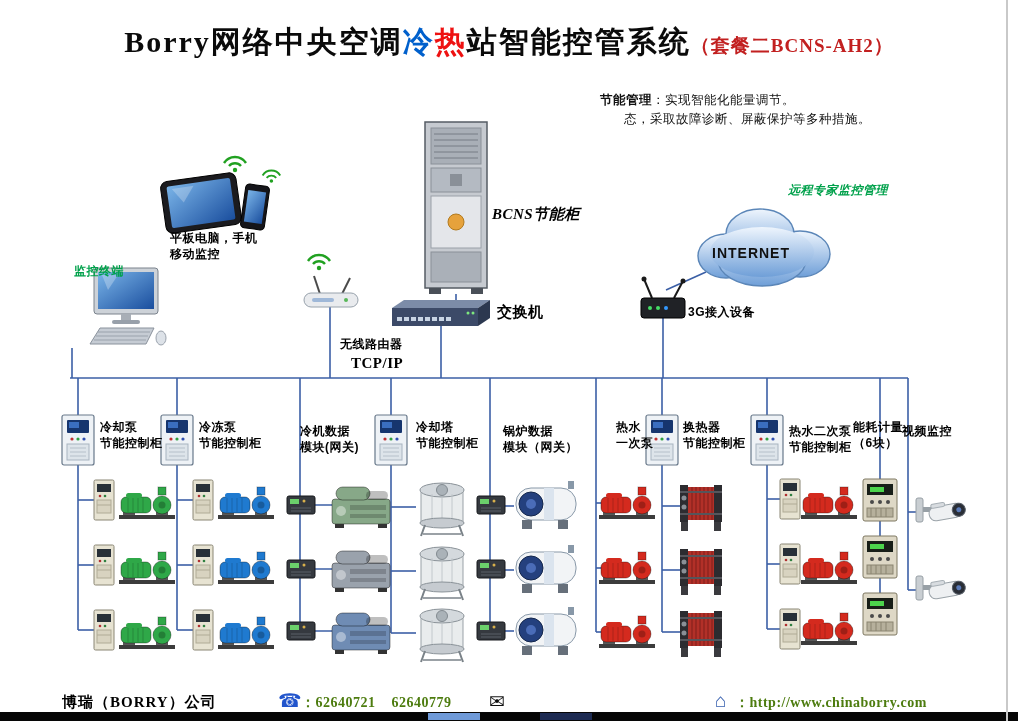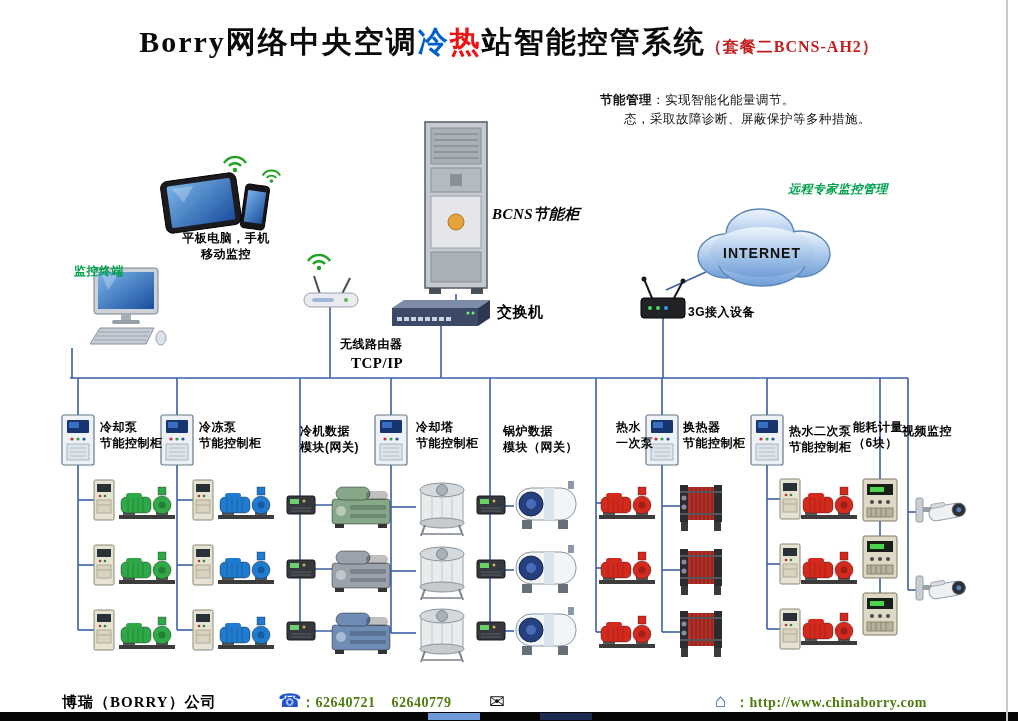--- a/index.html
+++ b/index.html
@@ -6,33 +6,33 @@
   html,body { background:#ffffff; }
   body { font-family:"Liberation Sans",sans-serif; }
   .page { position:relative; width:1018px; height:721px; background:#fff; overflow:hidden; }
   .art { position:absolute; left:0; top:0; }
 
   .title { position:absolute; left:0; top:22px; width:100%; text-align:center;
            font-family:"Liberation Serif",serif; font-weight:700; color:#0a0a0a; white-space:nowrap; }
   .title .big { font-size:30px; letter-spacing:2px; }
   .title .cold { color:#0060cc; }
   .title .hot  { color:#ee1111; }
-  .title .suffix { font-size:16px; color:#c22020; letter-spacing:1px; }
+  .title .suffix { font-size:19px; color:#c22020; letter-spacing:1px; }
 
   .features { position:absolute; left:600px; top:91px; width:330px;
               font-size:12.5px; line-height:19px; color:#111; letter-spacing:.5px; }
   .features b { font-weight:700; }
   .features .indent { margin-left:24px; }
 
   .lbl { position:absolute; font-weight:700; font-size:12px; line-height:16px;
          color:#000; letter-spacing:.5px; white-space:nowrap; }
   .lbl div { white-space:nowrap; }
-  .center { text-align:center; }
+  .center { text-align:left; }
   .green { color:#00a14b; }
-  .italic { font-style:italic;font-family:Liberation Mono, monospace; }
+  .italic { font-style:italic; }
   .serif { font-family:"Liberation Serif",serif; }
   .sz13 { font-size:15px; }
   .internet-lbl { font-size:14px; font-weight:700; letter-spacing:1px; color:#101010; }
 
   .footer-company { position:absolute; left:62px; top:693px; font:700 15px "Liberation Serif",serif; letter-spacing:1px; color:#000; }
   .f-icon { position:absolute; font-size:19px; line-height:19px; }
   .f-text { position:absolute; font:600 14px "Liberation Serif",serif; color:#4d7c0f; white-space:pre; letter-spacing:.5px; }
 
   .bottom-bar { position:absolute; left:0; top:712px; width:1018px; height:9px; background:#060606; }
   .task-item  { position:absolute; height:7px; top:713px; }

